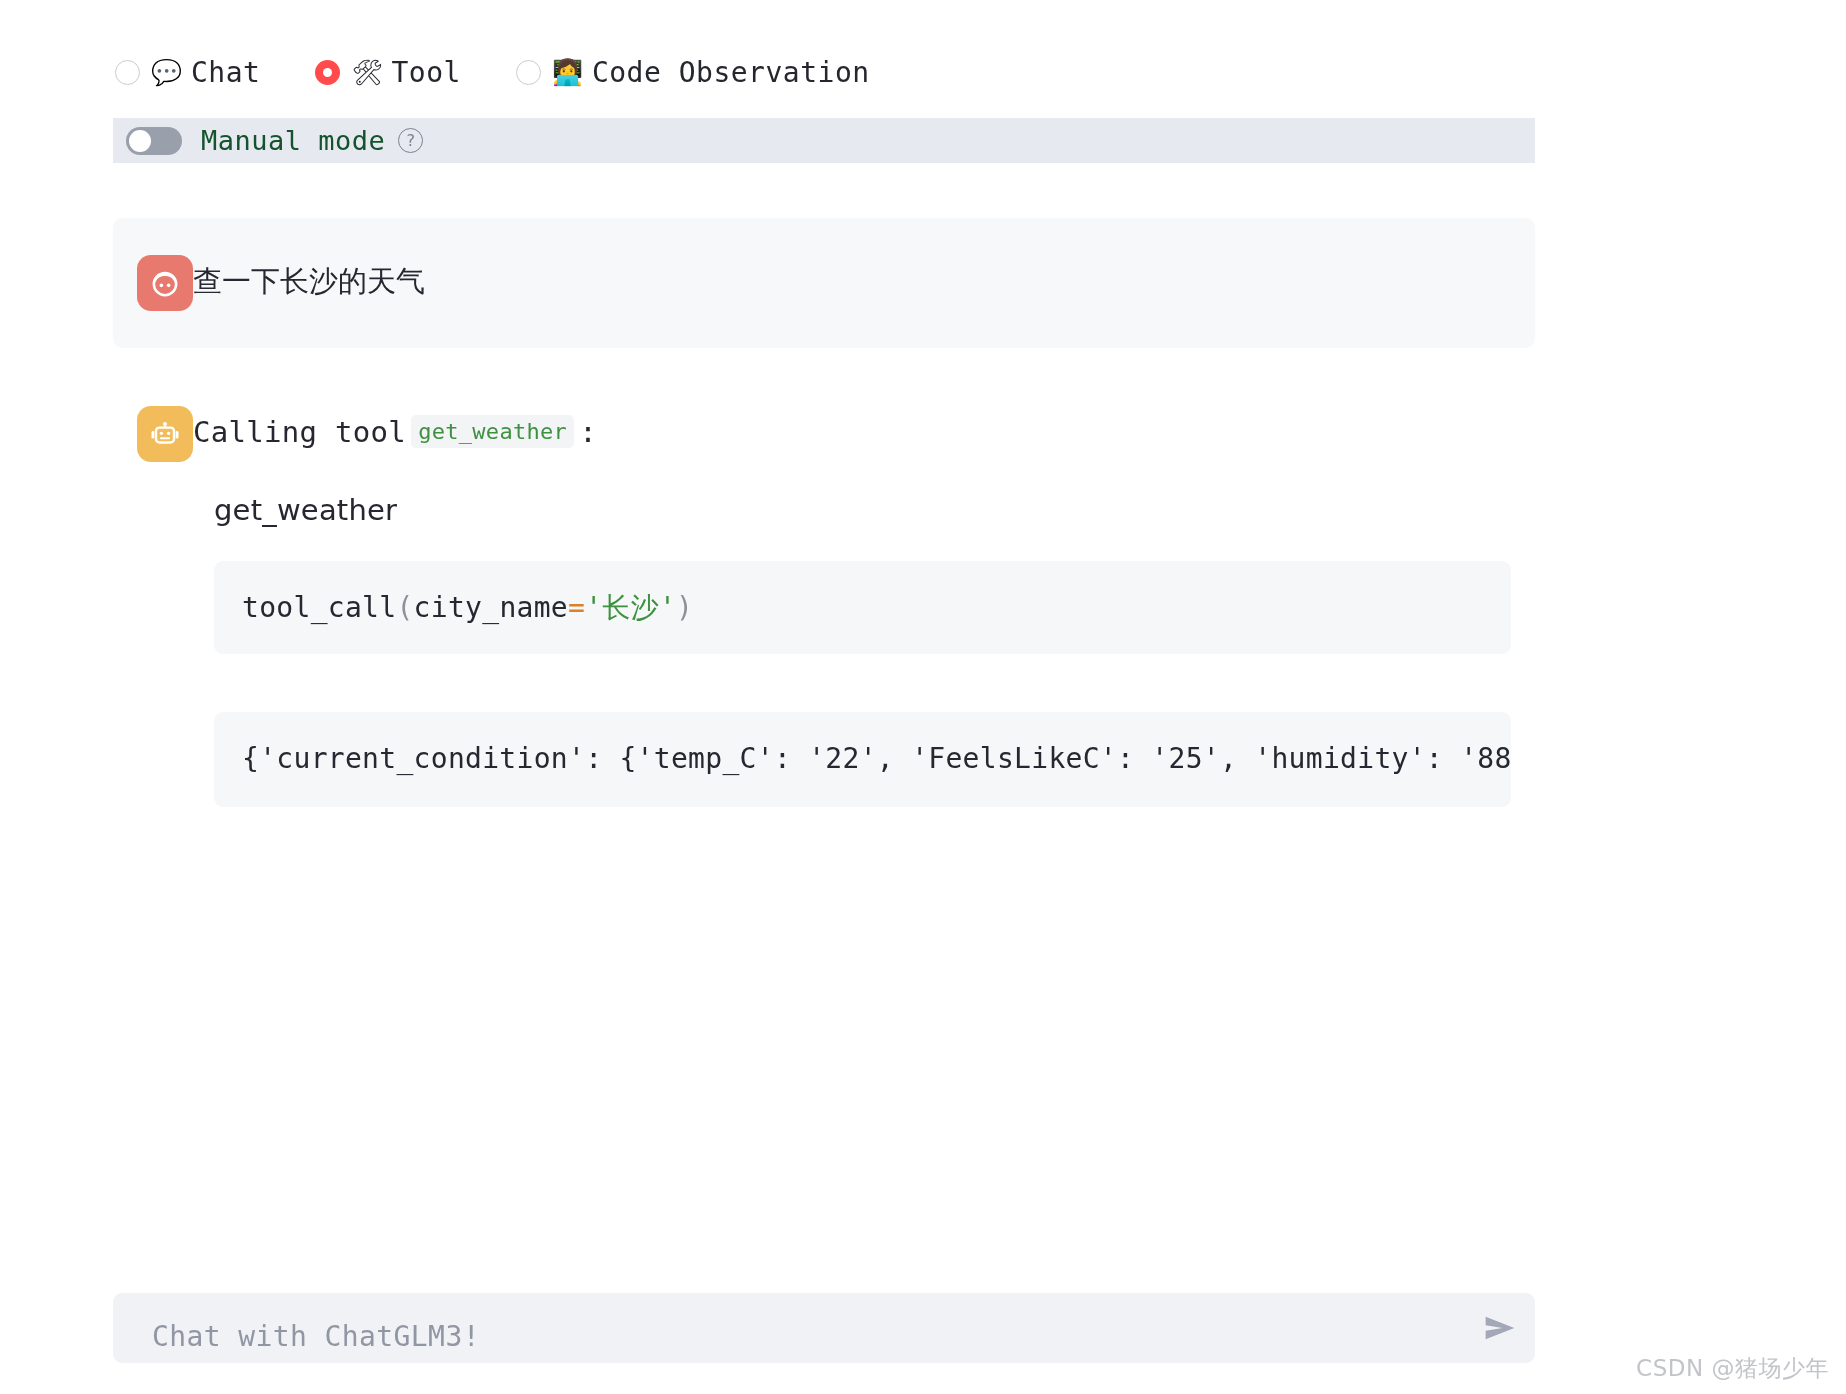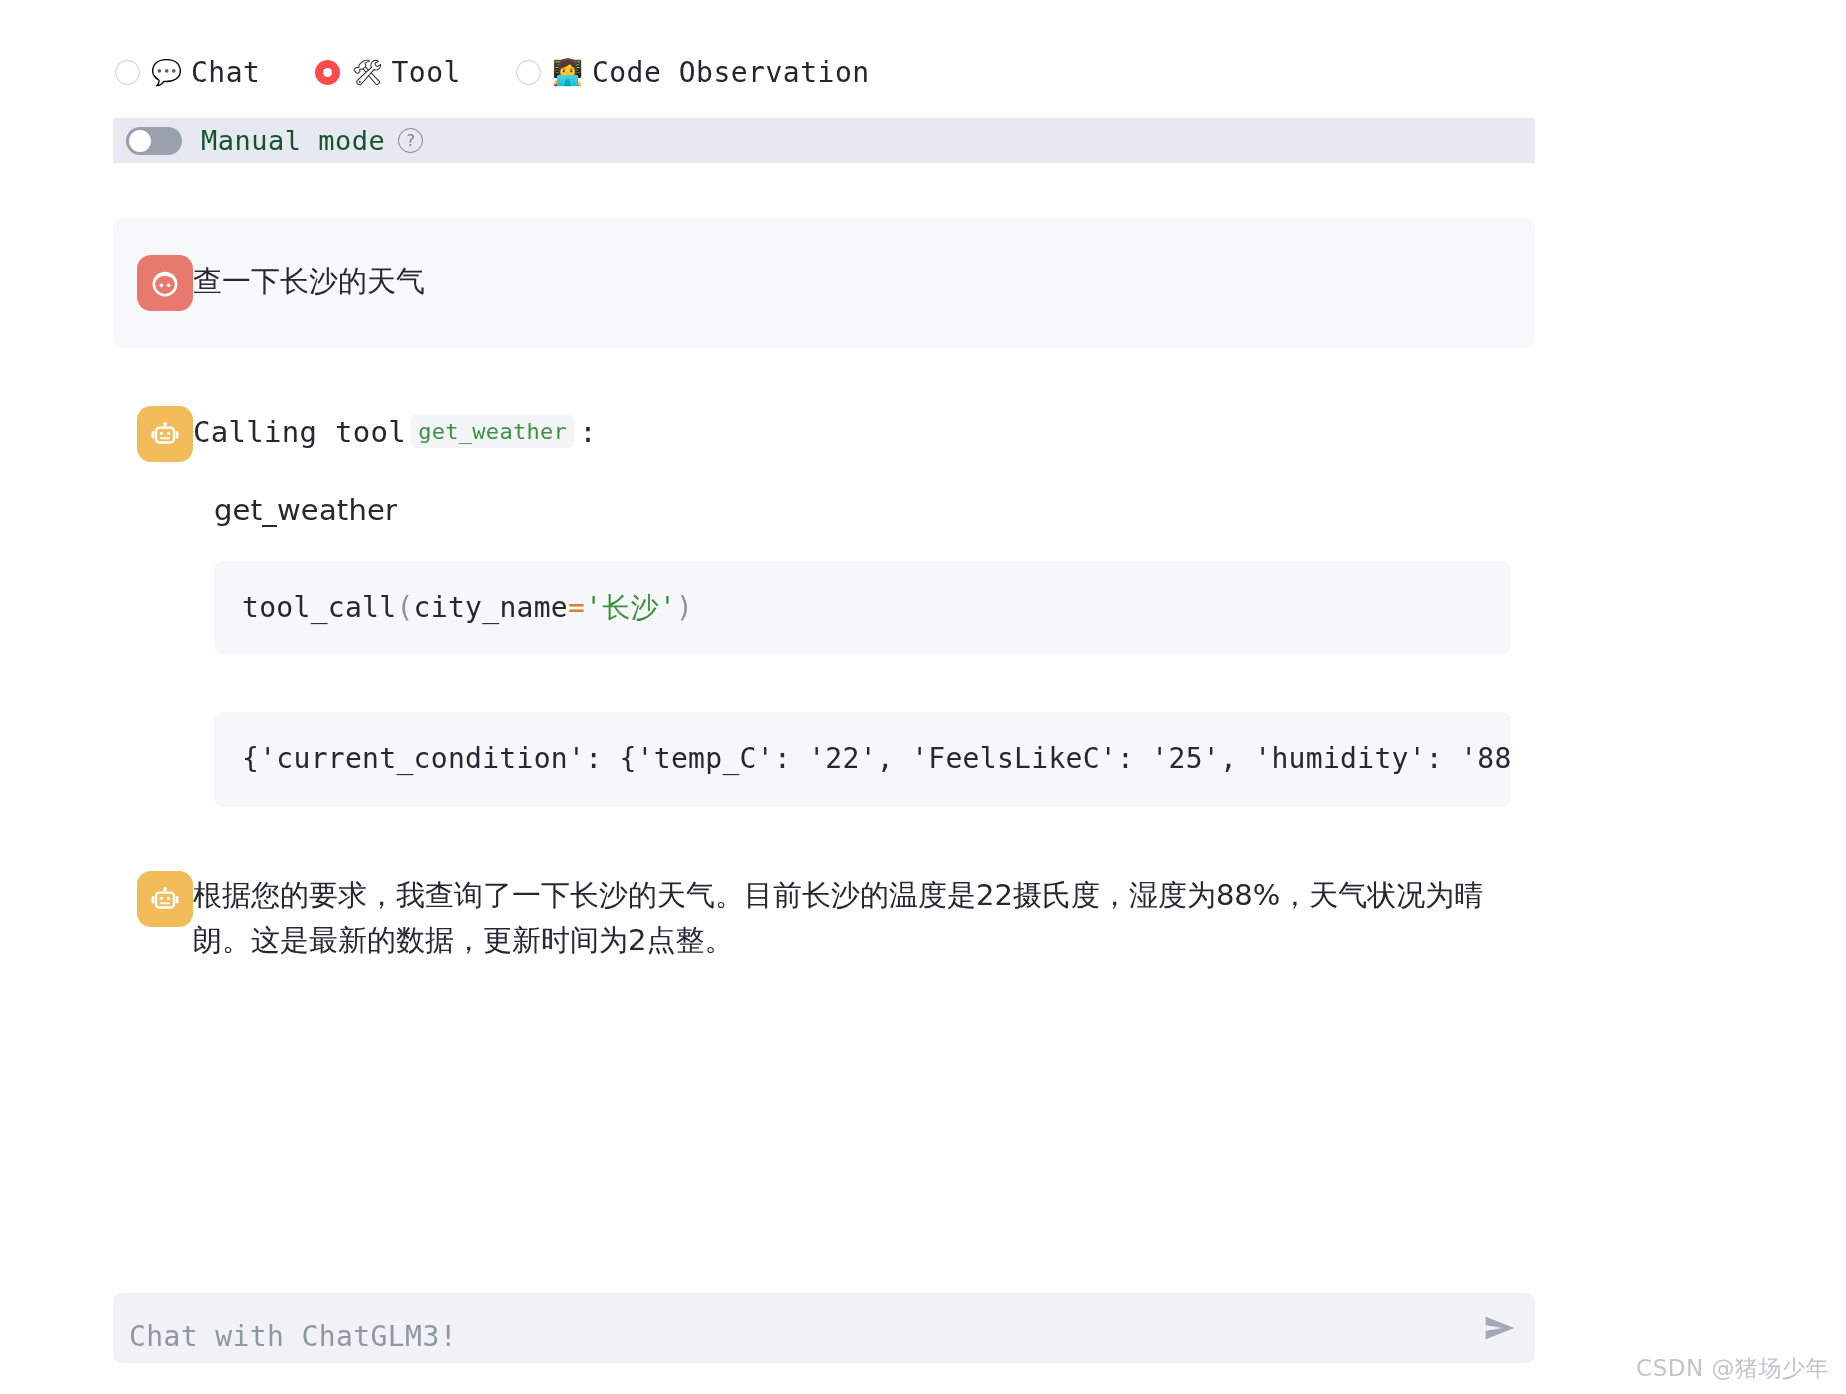--- a/index.html
+++ b/index.html
@@ -254,21 +254,21 @@
     box-sizing: border-box;
   }
   .chat-input {
     flex: 1 1 auto;
     border: none;
     outline: none;
     background: transparent;
     font-family: "DejaVu Sans Mono", "Liberation Mono", monospace;
     font-size: 28px;
     color: #262730;
-    padding: 0 16px;
+    padding: 0 39px;
     letter-spacing: 0.4px;
     margin-top: 16px;
   }
   .chat-input::placeholder { color: #9096a3; }
   .send-btn {
     width: 70px;
     height: 70px;
     display: flex;
     align-items: center;
     justify-content: center;
@@ -357,37 +357,20 @@
 
       <div class="tool-name">get_weather</div>
 
       <div class="code-block"><span>tool_call</span><span class="tok-punc">(</span><span>city_name</span><span class="tok-op">=</span><span class="tok-str">'长沙'</span><span class="tok-punc">)</span></div>
     </div>
 
     <div class="msg plain" style="margin-top:58px;">
       <div class="obs-block">{'current_condition': {'temp_C': '22', 'FeelsLikeC': '25', 'humidity': '88'</div>
     </div>
 
-    <div class="msg plain" style="margin-top:64px;">
-      <div class="msg-head">
-        <div class="avatar assistant">
-          <svg width="34" height="34" viewBox="0 0 32 32">
-            <rect x="7.5" y="10" width="17" height="14" rx="3.2" fill="none" stroke="#ffffff" stroke-width="2.3"></rect>
-            <circle cx="16" cy="6.6" r="1.9" fill="#ffffff"></circle>
-            <line x1="16" y1="8.2" x2="16" y2="10" stroke="#ffffff" stroke-width="2"></line>
-            <line x1="4.6" y1="14.5" x2="4.6" y2="19" stroke="#ffffff" stroke-width="2.6" stroke-linecap="round"></line>
-            <line x1="27.4" y1="14.5" x2="27.4" y2="19" stroke="#ffffff" stroke-width="2.6" stroke-linecap="round"></line>
-            <circle cx="12.6" cy="15.4" r="1.6" fill="#ffffff"></circle>
-            <circle cx="19.4" cy="15.4" r="1.6" fill="#ffffff"></circle>
-            <line x1="12.2" y1="20" x2="19.8" y2="20" stroke="#ffffff" stroke-width="2.1" stroke-linecap="round"></line>
-          </svg>
-        </div>
-        <div class="msg-text cn" style="max-width:1300px; line-height:1.55; padding-top:2px;">根据您的要求，我查询了一下长沙的天气。目前长沙的温度是22摄氏度，湿度为88%，天气状况为晴朗。这是最新的数据，更新时间为2点整。</div>
-      </div>
-    </div>
 
   </div>
 
   <div class="chat-input-wrap">
     <input class="chat-input" type="text" placeholder="Chat with ChatGLM3!" style="">
     <div class="send-btn">
       <svg width="40" height="40" viewBox="0 0 24 24">
         <path d="M3.4 5.2 L20.6 12 L3.4 18.8 L3.4 13.6 L13.5 12 L3.4 10.4 Z" fill="#a3a8b8"></path>
       </svg>
     </div>

